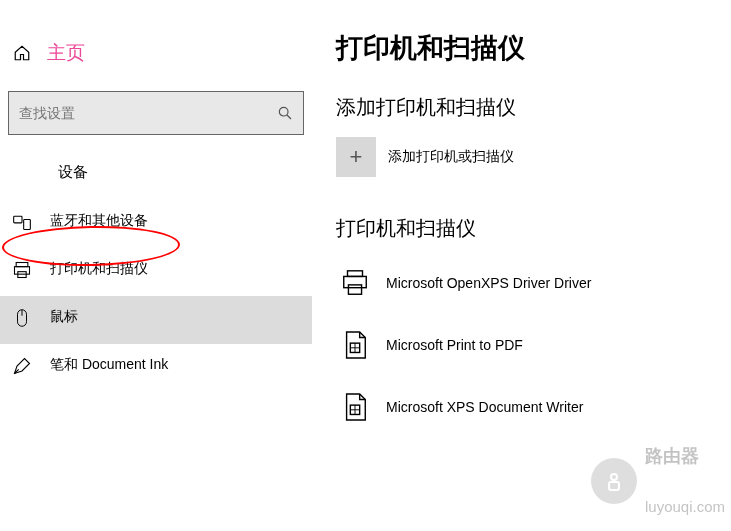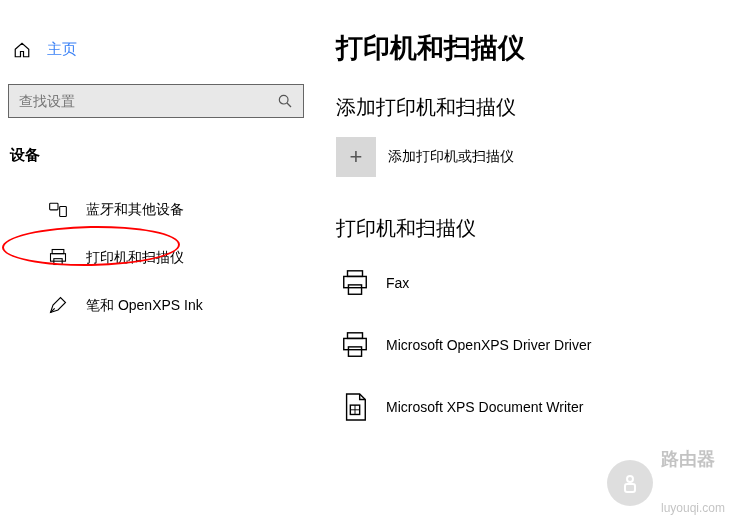--- a/index.html
+++ b/index.html
@@ -25,57 +25,57 @@
     }
     .home-row {
       display: flex;
       align-items: center;
       gap: 15px;
       padding: 10px 12px;
       margin-bottom: 15px;
       cursor: pointer;
     }
     .home-row .icon-wrap { width: 20px; display: flex; align-items: center; justify-content: center;}
-    .home-row span.label { font-size: 15px; color: #3b82f6; }
+    .home-row span.label { font-size: 19px; color: #ec4899; }
     .search-box {
       margin: 0 8px 20px 8px;
       border: 1px solid #666;
       background: #e8e8e8;
-      height: 34px;
+      height: 44px;
       display: flex;
       align-items: center;
       padding: 0 10px;
       position: relative;
     }
     .search-box input {
       border: none;
       background: transparent;
       outline: none;
       flex: 1;
       font-size: 14px;
       color: #666;
     }
     .search-box .search-icon {
       color: #555;
     }
     .section-label {
       font-size: 15px;
       color: #000;
       padding: 8px 10px 18px 10px;
-      font-weight: bold;
+      font-weight: normal;
+      margin-left: 48px;
     }
     .sidebar-item {
       display: flex;
-      align-items: flex-end;
+      align-items: flex-start;
       gap: 18px;
       padding: 12px 12px;
       cursor: pointer;
       position: relative;
       height: 48px;
-      margin-left: 36px;
     }
     .sidebar-item.selected {
       background: #dcdcdc;
     }
     .sidebar-item .icon-wrap {
       width: 20px;
       height: 20px;
       display: flex;
       align-items: center;
       justify-content: center;
@@ -154,21 +154,21 @@
       color: #555;
     }
     .watermark .wm-circle{
       width: 46px; height:46px; border-radius:50%;
       background:#666; opacity:0.6;
       display:flex;align-items:center;justify-content:center;
       color:#fff; font-weight:bold;
     }
     .watermark .wm-text{ display:flex;flex-direction:column; line-height:1.1;gap:32px;}
     .watermark .wm-text .cn{font-size:18px;font-weight:600;}
-    .watermark .wm-text .en{font-size:12px;}
+    .watermark .wm-text .en{font-size:15px;}
     svg { display: block; }
   </style>
 </head>
 <body>
 
 <div class="sidebar">
 
   <div class="home-row">
     <span class="icon-wrap">
       <svg width="18" height="18" viewBox="0 0 24 24" fill="none" stroke="#000" stroke-width="1.6">
@@ -204,80 +204,90 @@
     <span class="icon-wrap">
       <svg width="20" height="20" viewBox="0 0 24 24" fill="none" stroke="#000" stroke-width="1.3">
         <rect x="5" y="3" width="14" height="5"></rect>
           <rect x="3" y="8" width="18" height="9"></rect>
           <rect x="7" y="14" width="10" height="7"></rect>
       </svg>
     </span>
     <span class="label">打印机和扫描仪</span>
   </div>
 
+  <div class="sidebar-item selected">
+    <span class="icon-wrap">
+      <svg width="18" height="20" viewBox="0 0 24 26" fill="none" stroke="#000" stroke-width="1.3">
+        <rect x="6" y="2" width="12" height="22" rx="6"></rect>
+          <line x1="12" y1="2" x2="12" y2="10"></line>
+      </svg>
+    </span>
+    <span class="label">鼠标</span>
+  </div>
 
 
 
   <div class="sidebar-item">
     <span class="icon-wrap">
       <svg width="20" height="20" viewBox="0 0 24 24" fill="none" stroke="#000" stroke-width="1.3">
         <path d="M3 21 L6 12 L15 3 L21 9 L12 18 Z"></path>
           <line x1="3" y1="21" x2="8" y2="16"></line>
       </svg>
     </span>
-    <span class="label">笔和 OpenXPS Ink</span>
+    <span class="label">笔和 Document Ink</span>
   </div>
 
 
 </div>
 
 <div class="main">
   <h1>打印机和扫描仪</h1>
 
   <h2>添加打印机和扫描仪</h2>
   <div class="add-row">
     <div class="plus-box">+</div>
     <span class="add-label">添加打印机或扫描仪</span>
   </div>
 
   <h2>打印机和扫描仪</h2>
+
+
 
   <div class="device-row">
     <span class="dev-icon">
       <svg width="30" height="30" viewBox="0 0 32 32" fill="none" stroke="#000" stroke-width="1.5">
         <rect x="8" y="3" width="16" height="6"></rect>
           <rect x="4" y="9" width="24" height="12"></rect>
           <rect x="9" y="18" width="14" height="10"></rect>
       </svg>
     </span>
-    <span class="dev-label">Fax</span>
-  </div>
-
-
-  <div class="device-row">
-    <span class="dev-icon">
-      <svg width="30" height="30" viewBox="0 0 32 32" fill="none" stroke="#000" stroke-width="1.5">
-        <rect x="8" y="3" width="16" height="6"></rect>
-          <rect x="4" y="9" width="24" height="12"></rect>
-          <rect x="9" y="18" width="14" height="10"></rect>
-      </svg>
-    </span>
     <span class="dev-label">Microsoft OpenXPS Driver Driver</span>
   </div>
-
 
   <div class="device-row">
     <span class="dev-icon">
       <svg width="28" height="30" viewBox="0 0 30 32" fill="none" stroke="#000" stroke-width="1.5">
         <path d="M6 2 H20 L26 8 V30 H6 Z"></path>
           <path d="M20 2 V8 H26"></path>
         <rect x="10" y="14" width="10" height="10" fill="none"></rect>
           <path d="M10 19 h10 M15 14 v10" stroke-width="1"></path>
       </svg>
     </span>
+    <span class="dev-label">Microsoft Print to PDF</span>
+  </div>
+
+  <div class="device-row">
+    <span class="dev-icon">
+      <svg width="28" height="30" viewBox="0 0 30 32" fill="none" stroke="#000" stroke-width="1.5">
+        <path d="M6 2 H20 L26 8 V30 H6 Z"></path>
+          <path d="M20 2 V8 H26"></path>
+        <rect x="10" y="14" width="10" height="10" fill="none"></rect>
+          <path d="M10 19 h10 M15 14 v10" stroke-width="1"></path>
+      </svg>
+    </span>
     <span class="dev-label">Microsoft XPS Document Writer</span>
   </div>
 </div>
 
 <div class="annotation-circle" style="left:2px; top:225px; width:178px; height:42px; transform: scaleY(0.95) rotate(-1deg);"></div>
 
 <div class="watermark" style="right:6px; bottom:16px;">
   <div class="wm-circle">
     <svg width="24" height="24" viewBox="0 0 24 24" fill="none" stroke="#fff" stroke-width="2">
       <circle cx="12" cy="8" r="3"></circle>

